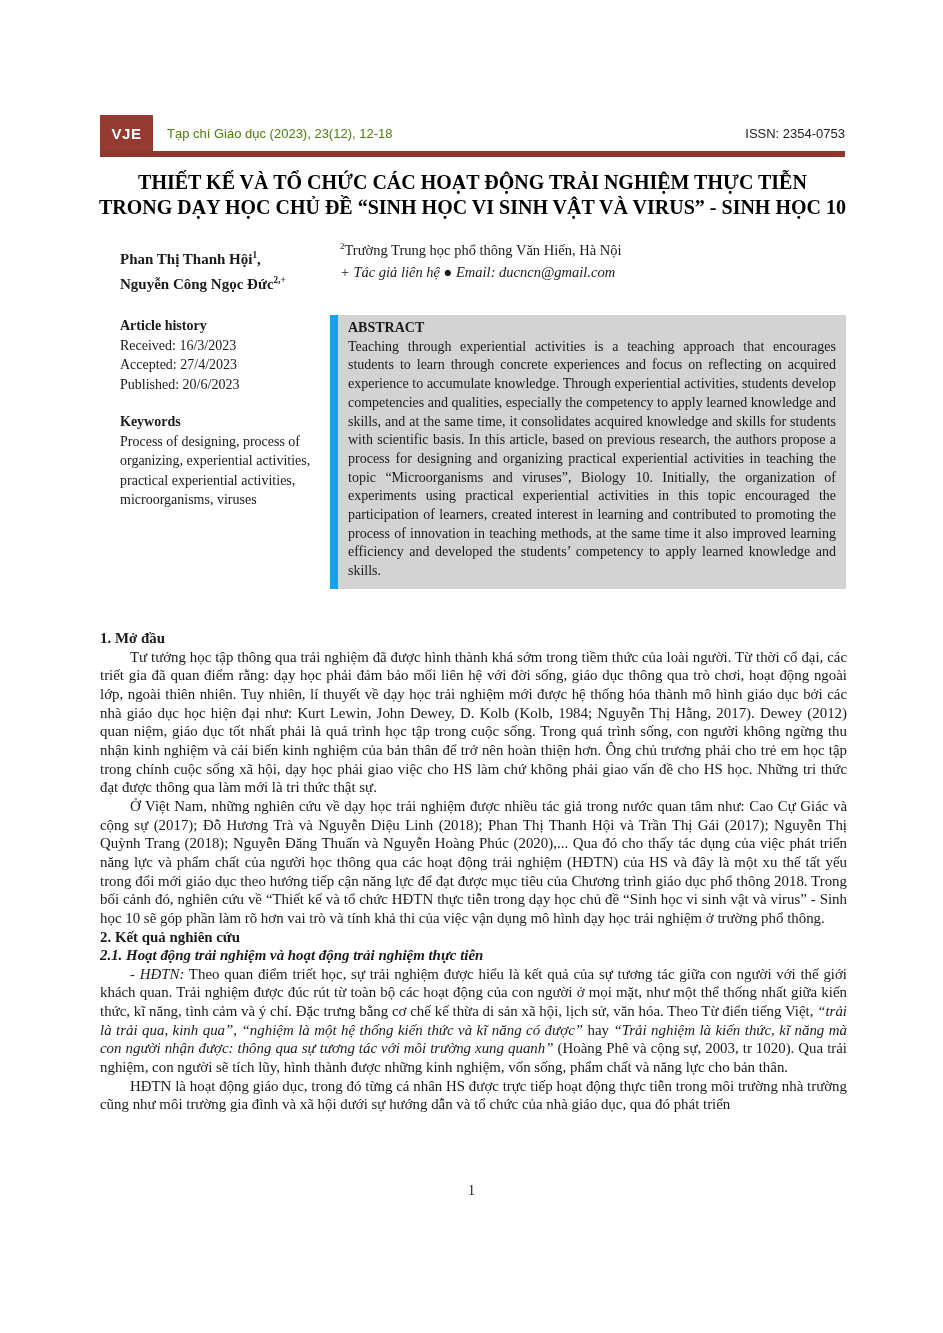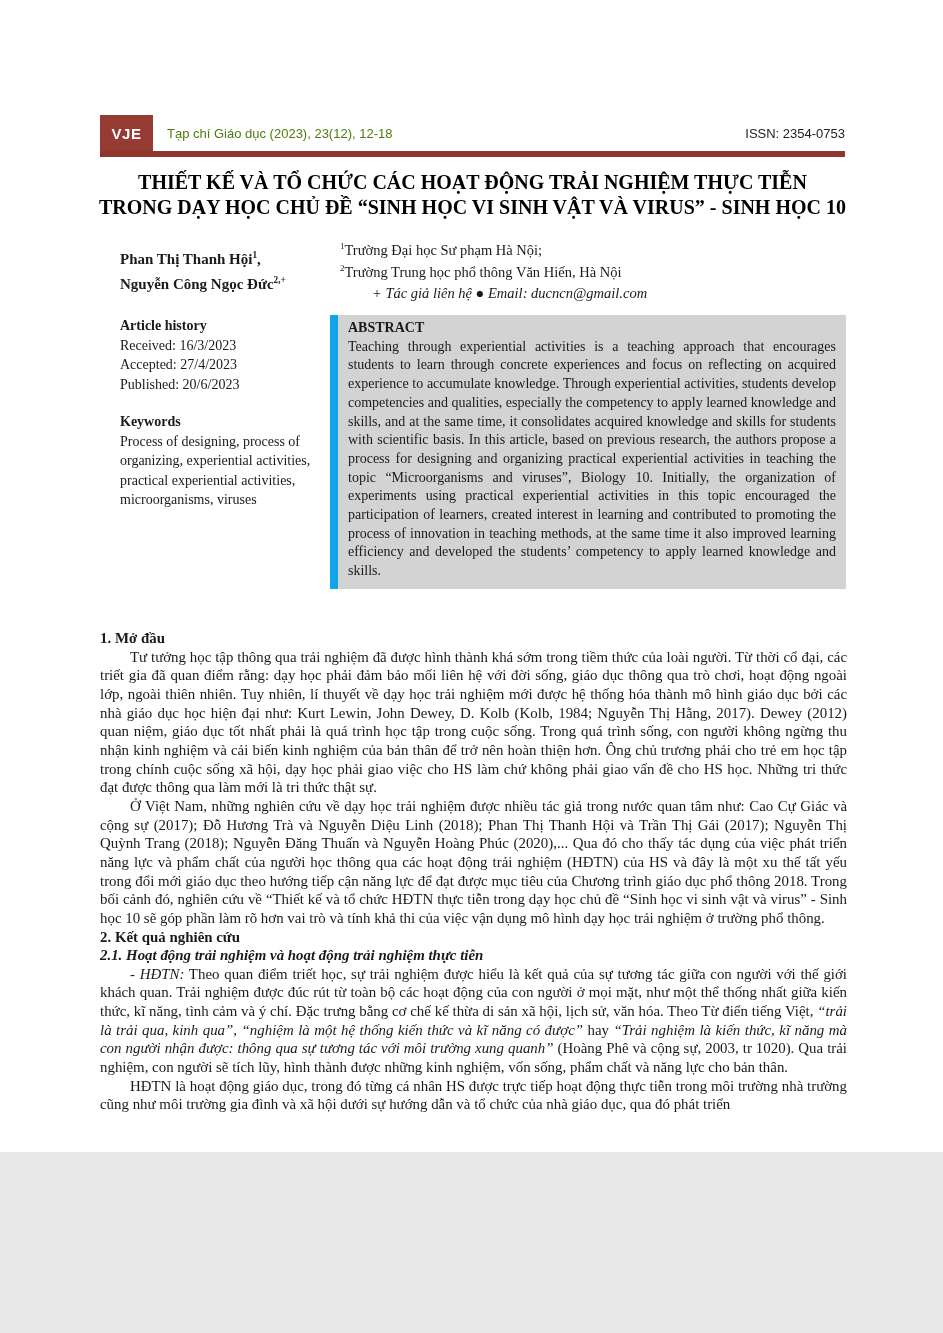--- a/index.html
+++ b/index.html
@@ -1,38 +1,38 @@
 <!DOCTYPE html>
 <html><head>
 <meta charset="utf-8">
 <style>
   html,body{margin:0;padding:0;background:#e8e8e8;}
   .page{
-    position:relative;width:943px;height:1152px;background:#ffffff;
+    position:relative;width:943px;height:1333px;background:#ffffff;
     margin:0 auto;overflow:hidden;
     font-family:"Liberation Serif","DejaVu Serif",serif;color:#1a1a1a;
   }
   
   .header{position:absolute;left:100px;top:114px;width:745px;height:38px;
     display:flex;align-items:center;
     font-family:"Liberation Sans","DejaVu Sans",sans-serif;}
   .logo{width:53px;height:36px;background:#963b33;color:#fff;
     display:flex;align-items:center;justify-content:center;
     font-weight:bold;font-size:15px;letter-spacing:.5px;}
   .citation{margin-left:14px;font-size:13px;color:#4d7c0f;}
   .issn{margin-left:auto;font-size:13px;color:#222;}
   .red-rule{position:absolute;left:100px;top:151px;width:745px;height:6px;background:#8f372e;}
   
   .title{position:absolute;left:96px;top:170px;width:753px;margin:0;
     text-align:center;font-size:20px;font-weight:bold;line-height:25px;color:#000;}
   
   .authors{position:absolute;left:120px;top:240px;width:725px;display:flex;}
   .names{width:220px;padding-top:7px;font-weight:bold;font-size:15px;line-height:25px;}
   .affils{font-size:14.5px;line-height:21.5px;}
-  .affils .contact{font-style:italic;margin-left:32px;}
+  .affils .contact{font-style:italic;}
   sup{font-size:.62em;line-height:0;}
   
   .article-info{position:absolute;left:120px;top:316px;width:210px;
     font-size:14px;line-height:19.5px;}
   .article-info .head{font-weight:bold;}
   .article-info .gap{height:18px;}
   .abstract-box{position:absolute;left:330px;top:315px;width:488px;
     background:#d3d3d3;border-left:8px solid #0ea5e9;
     padding:4px 10px 8px 10px;font-size:14px;line-height:18.7px;}
   .abstract-box .head{font-weight:bold;}
@@ -66,21 +66,20 @@
     <span>THIẾT KẾ VÀ TỔ CHỨC CÁC HOẠT ĐỘNG TRẢI NGHIỆM THỰC TIỄN</span><br>
     <span>TRONG DẠY HỌC CHỦ ĐỀ “SINH HỌC VI SINH VẬT VÀ VIRUS” - SINH HỌC 10</span>
   </h1>
 
   <div class="authors">
     <div class="names">
       <div><span>Phan Thị Thanh Hội</span><sup>1</sup><span>,</span></div>
       <div><span>Nguyễn Công Ngọc Đức</span><sup>2,+</sup></div>
     </div>
     <div class="affils">
-      <div><sup>1</sup><span>Trường Đại học Sư phạm Hà Nội;</span></div>
       <div><sup>2</sup><span>Trường Trung học phổ thông Văn Hiến, Hà Nội</span></div>
       <div class="contact">+ Tác giả liên hệ ● Email: ducncn@gmail.com</div>
     </div>
   </div>
 
   <div class="article-info">
     <div class="head">Article history</div>
     <div>Received: 16/3/2023</div>
     <div>Accepted: 27/4/2023</div>
     <div>Published: 20/6/2023</div>

